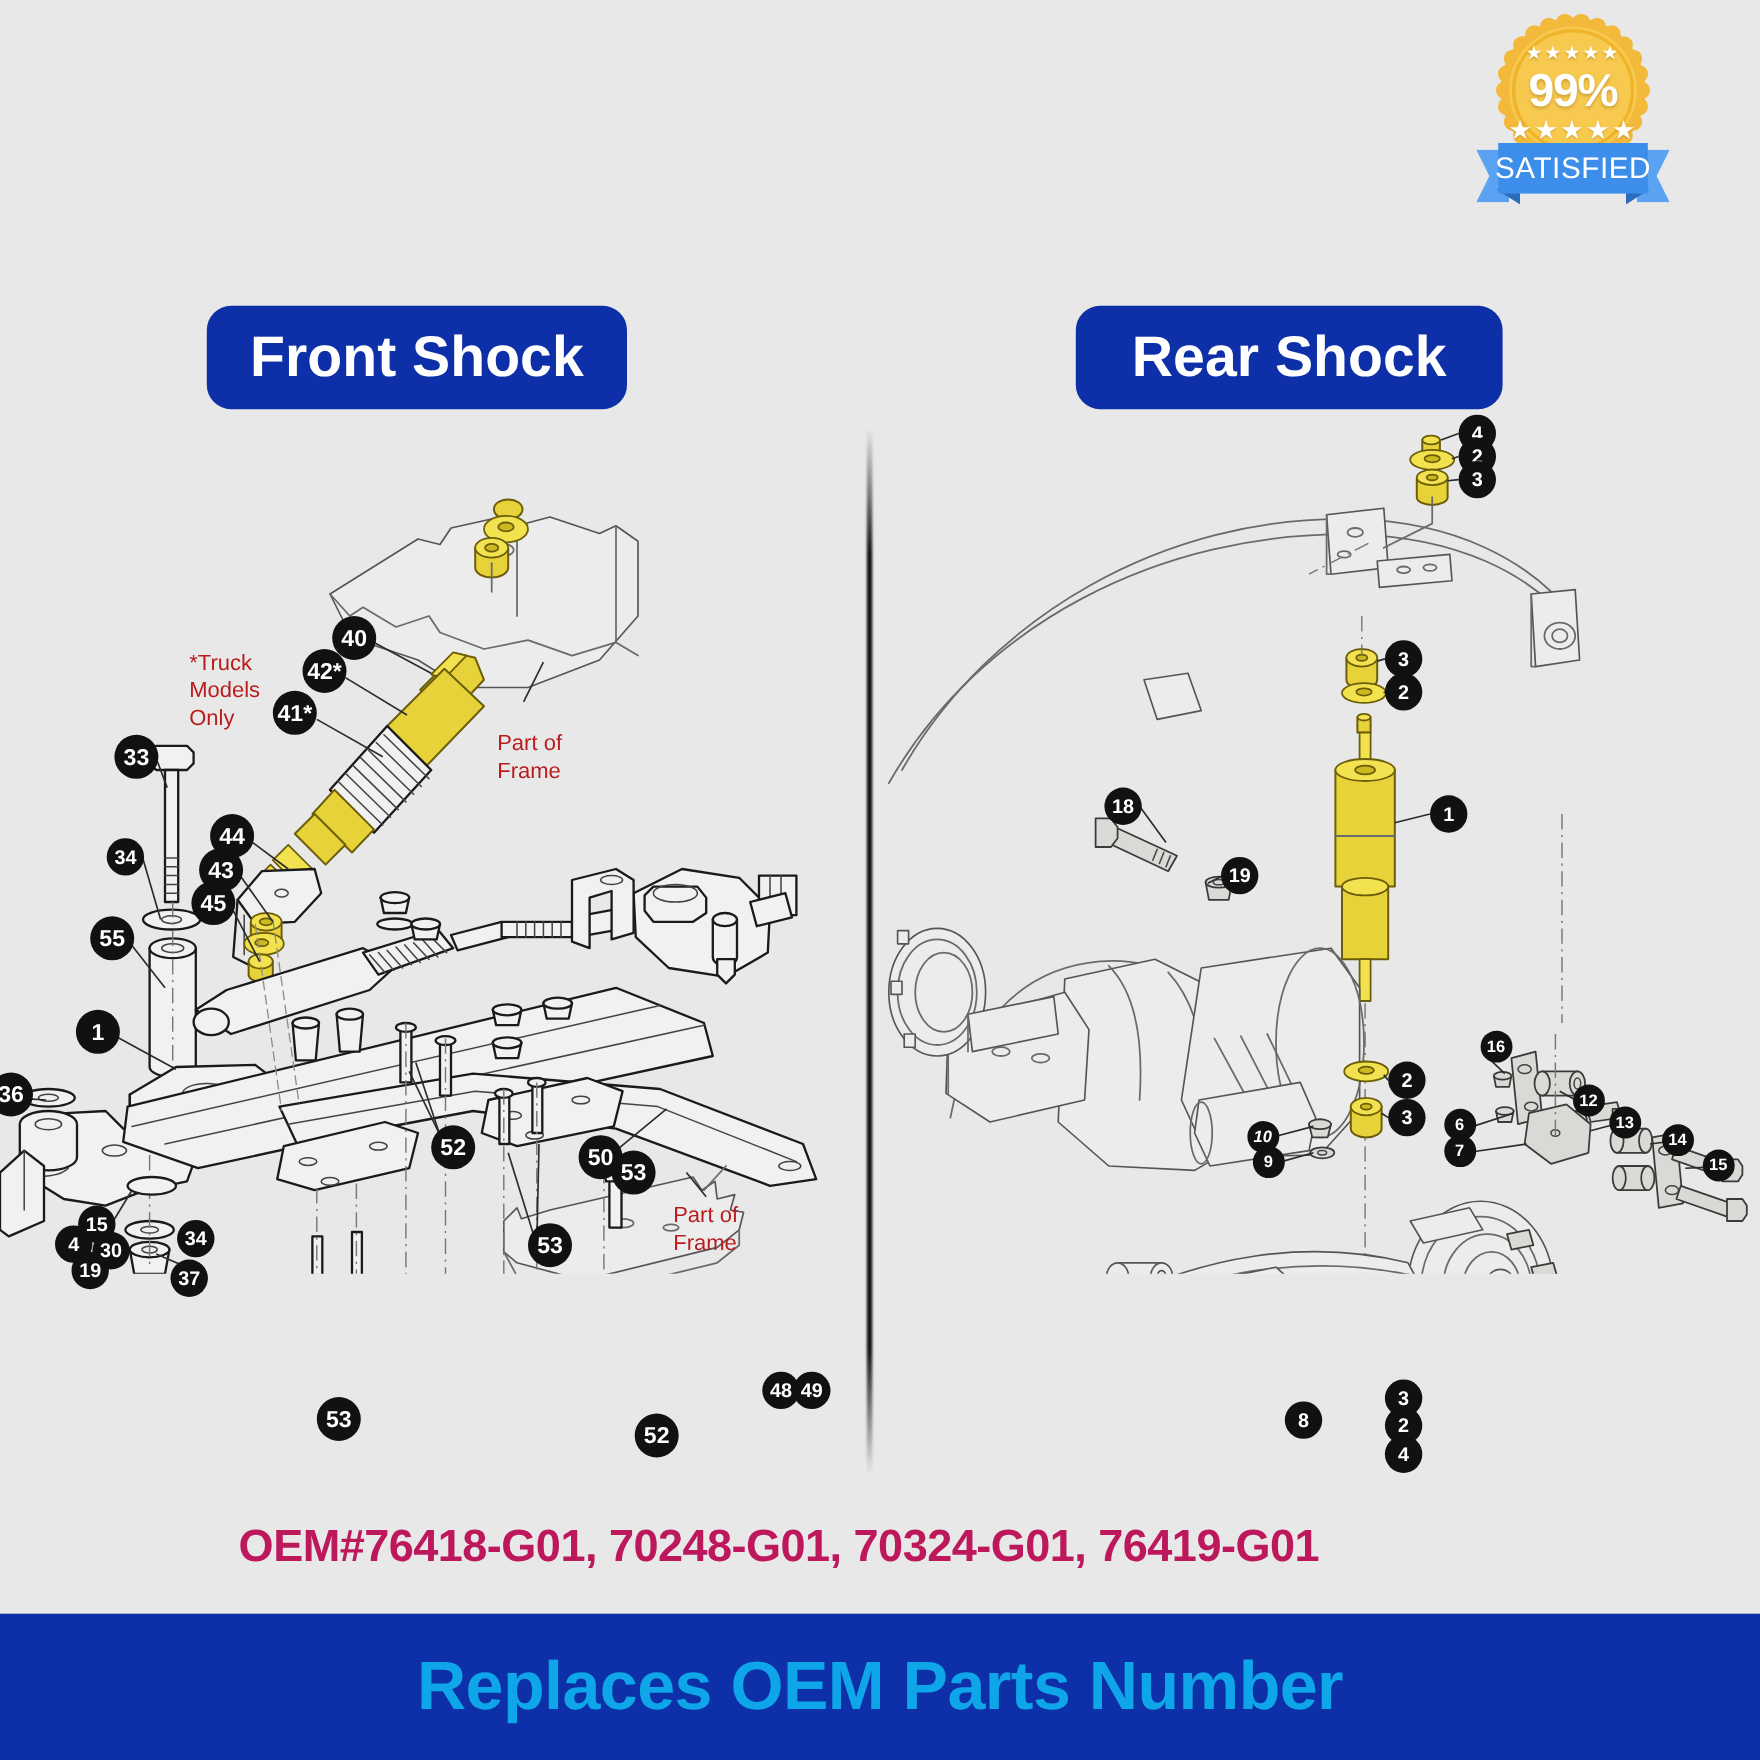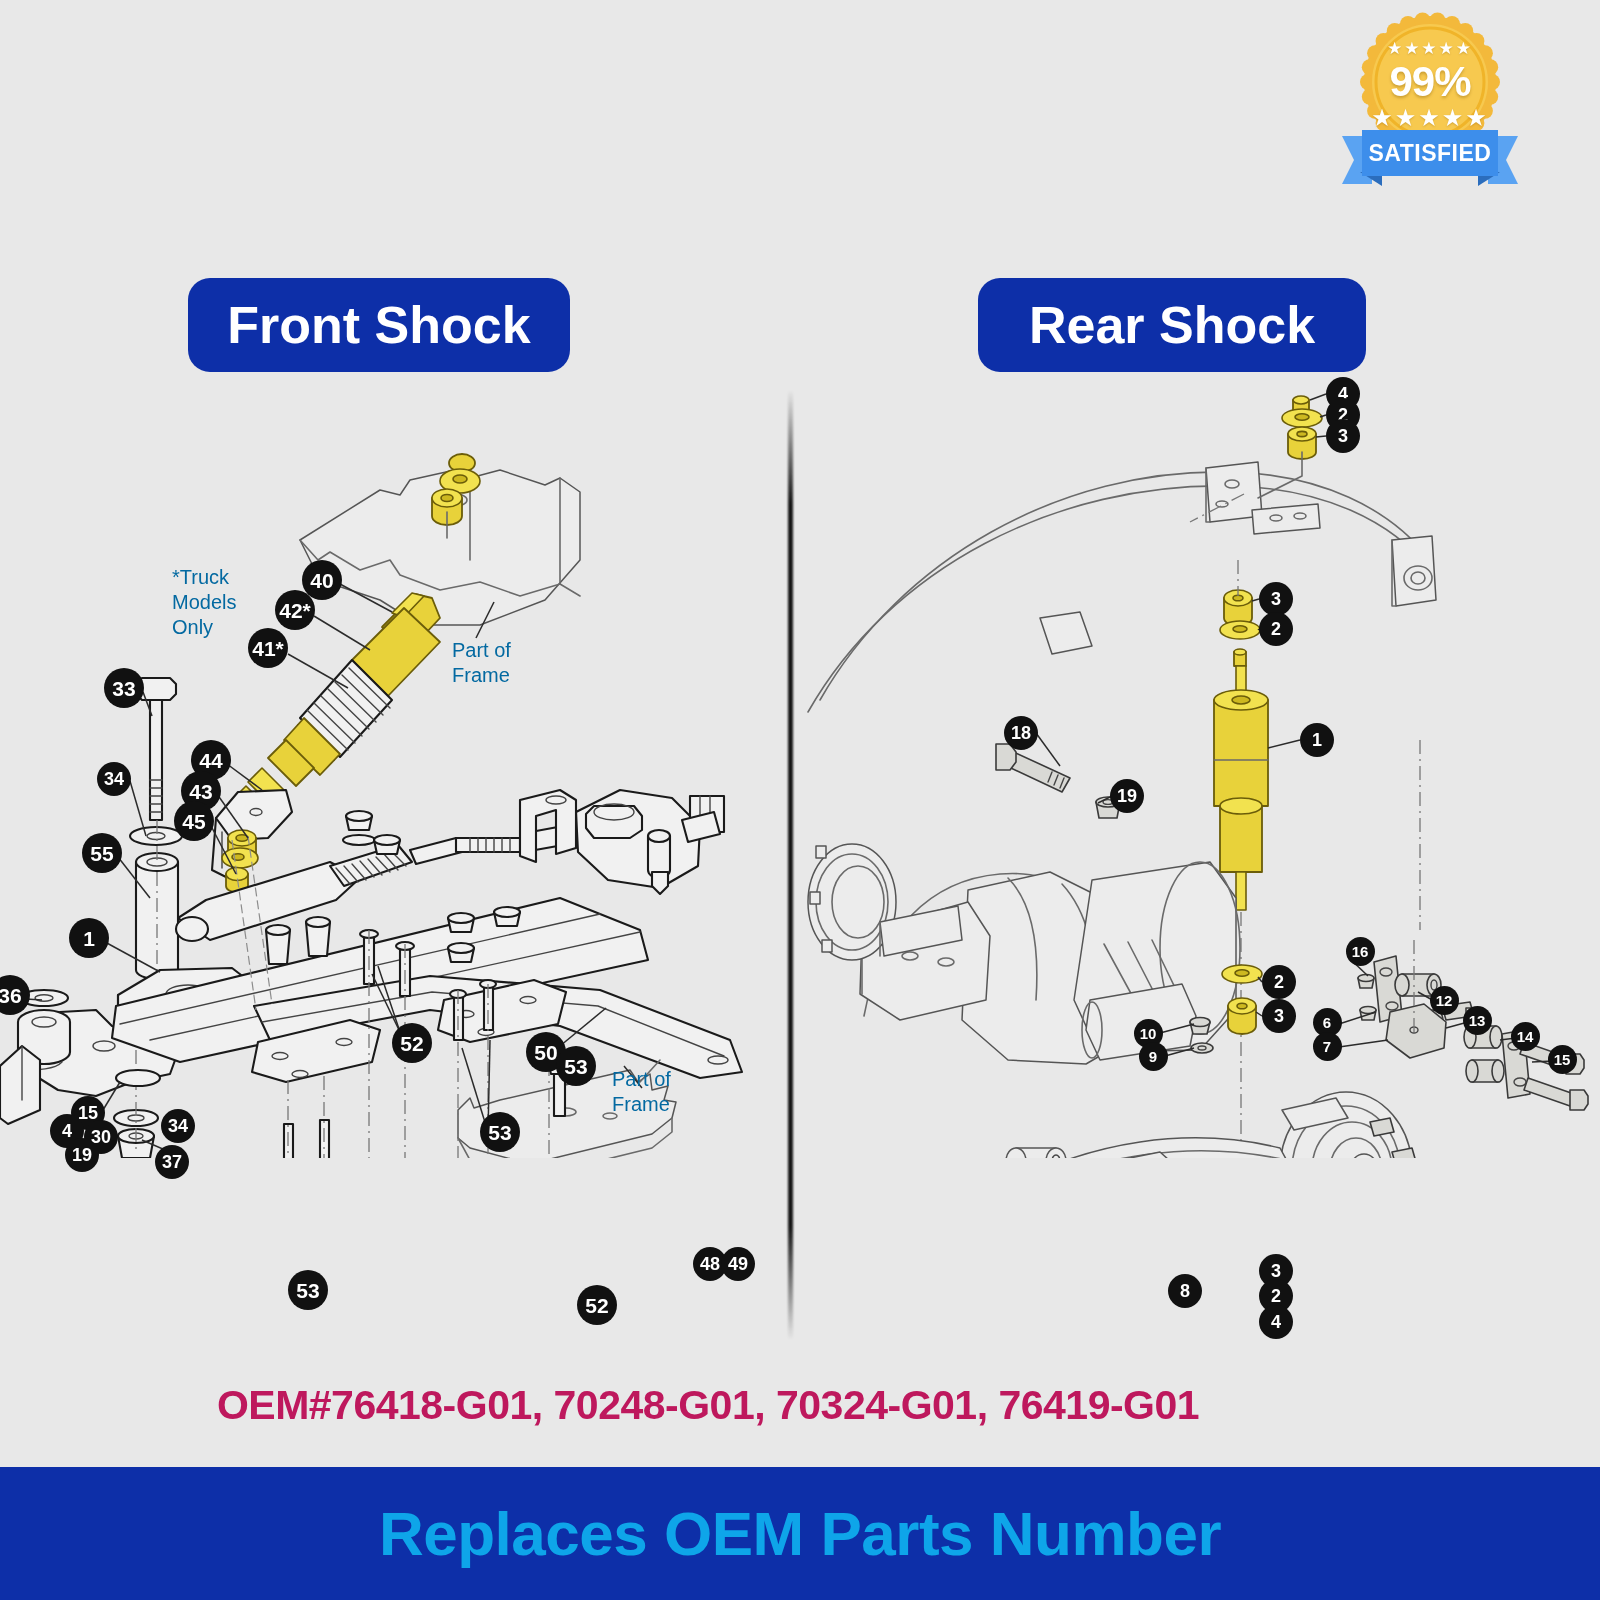--- a/index.html
+++ b/index.html
@@ -73,21 +73,21 @@
   }
   .ribbon-body {
     position: absolute; left: 20px; top: 0;
     width: 136px; height: 46px;
     background: #3d8eeb;
     z-index: 3;
   }
   .ribbon-text {
     position: absolute; left: 20px; top: 0; width: 136px; height: 46px;
     z-index: 4;
-    color: #ffffff; font-size: 23px; font-weight: bold;
+    color: #ffffff; font-size: 27px; font-weight: normal;
     letter-spacing: 0.5px;
     display: flex; align-items: center; justify-content: center;
   }
   .ribbon-tail {
     position: absolute; top: 6px; width: 30px; height: 48px;
     background: #5aa3f2;
     z-index: 1;
   }
   .ribbon-tail.left  { left: 0px;  clip-path: polygon(0 0, 100% 0, 100% 100%, 0 100%, 12px 50%); }
   .ribbon-tail.right { left: 146px; clip-path: polygon(0 0, 100% 0, 18px 50%, 100% 100%, 0 100%); }
@@ -134,23 +134,24 @@
     font-weight: bold;
     line-height: 1;
   }
   .callout.sz-lg { width: 40px; height: 40px; font-size: 21px; margin-left: -20px; margin-top: -20px; }
   .callout.sz-md { width: 34px; height: 34px; font-size: 18px; margin-left: -17px; margin-top: -17px; }
   .callout.sz-sm { width: 29px; height: 29px; font-size: 15px; margin-left: -14.5px; margin-top: -14.5px; }
 
   .note {
     position: absolute;
     font-family: "Liberation Sans", sans-serif;
-    font-size: 20px; color: #0369a1;
+    font-size: 20px; color: #b91c1c;
     line-height: 1.25;
     white-space: pre-line;
+    margin-top: 26px;
   }
 
   
   .oem {
     position: absolute; left: 0; top: 1382px;
     width: 1416px; text-align: center;
     font-family: "Liberation Sans Narrow","Liberation Sans", sans-serif;
     font-size: 41px; font-weight: bold; color: #be185d;
     letter-spacing: -0.5px;
   }
@@ -775,21 +776,21 @@
       <div class="callout sz-md" style="left: 1317px; top: 740px;">1</div>
       <div class="callout sz-sm" style="left: 1360px; top: 951px;">16</div>
       <div class="callout sz-sm" style="left: 1444px; top: 1000px; text-align: center;">12</div>
       <div class="callout sz-sm" style="left: 1477px; top: 1020px;">13</div>
       <div class="callout sz-sm" style="left: 1525px; top: 1036px;">14</div>
       <div class="callout sz-sm" style="left: 1562px; top: 1059px;">15</div>
       <div class="callout sz-sm" style="left: 1327px; top: 1022px;">6</div>
       <div class="callout sz-sm" style="left: 1327px; top: 1046px;">7</div>
       <div class="callout sz-md" style="left: 1279px; top: 982px;">2</div>
       <div class="callout sz-md" style="left: 1279px; top: 1016px;">3</div>
-      <div class="callout sz-sm" style="left: 1148px; top: 1033px;">10</div>
+      <div class="callout sz-sm" style="left: 1148px; top: 1033px; font-style: italic;">10</div>
       <div class="callout sz-sm" style="left: 1153px; top: 1056px;">9</div>
       <div class="callout sz-md" style="left: 1185px; top: 1291px;">8</div>
       <div class="callout sz-md" style="left: 1276px; top: 1271px;">3</div>
       <div class="callout sz-md" style="left: 1276px; top: 1296px;">2</div>
       <div class="callout sz-md" style="left: 1276px; top: 1322px;">4</div>
     </div>
   <div id="note-layer">
       <div class="note" style="left: 172px; top: 565px;">*Truck
 Models
 Only</div>

